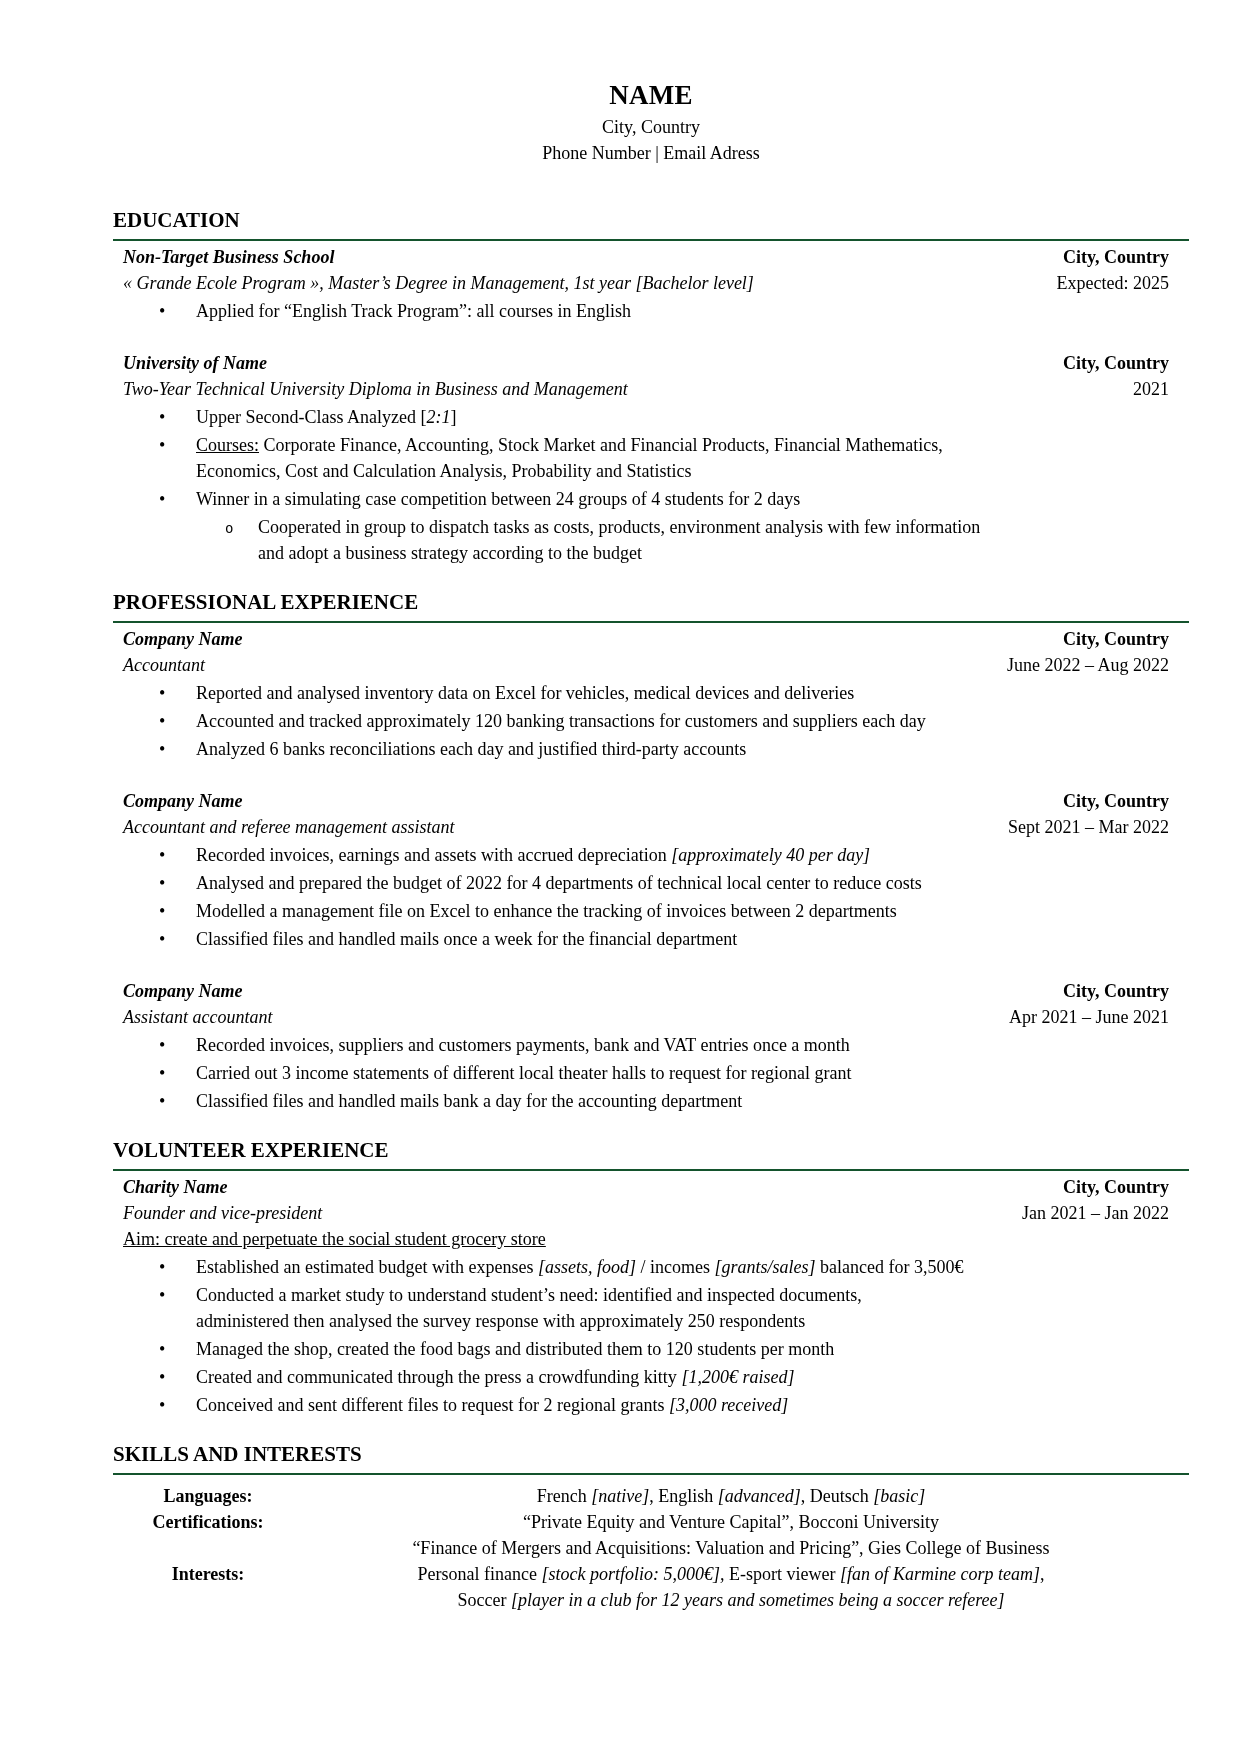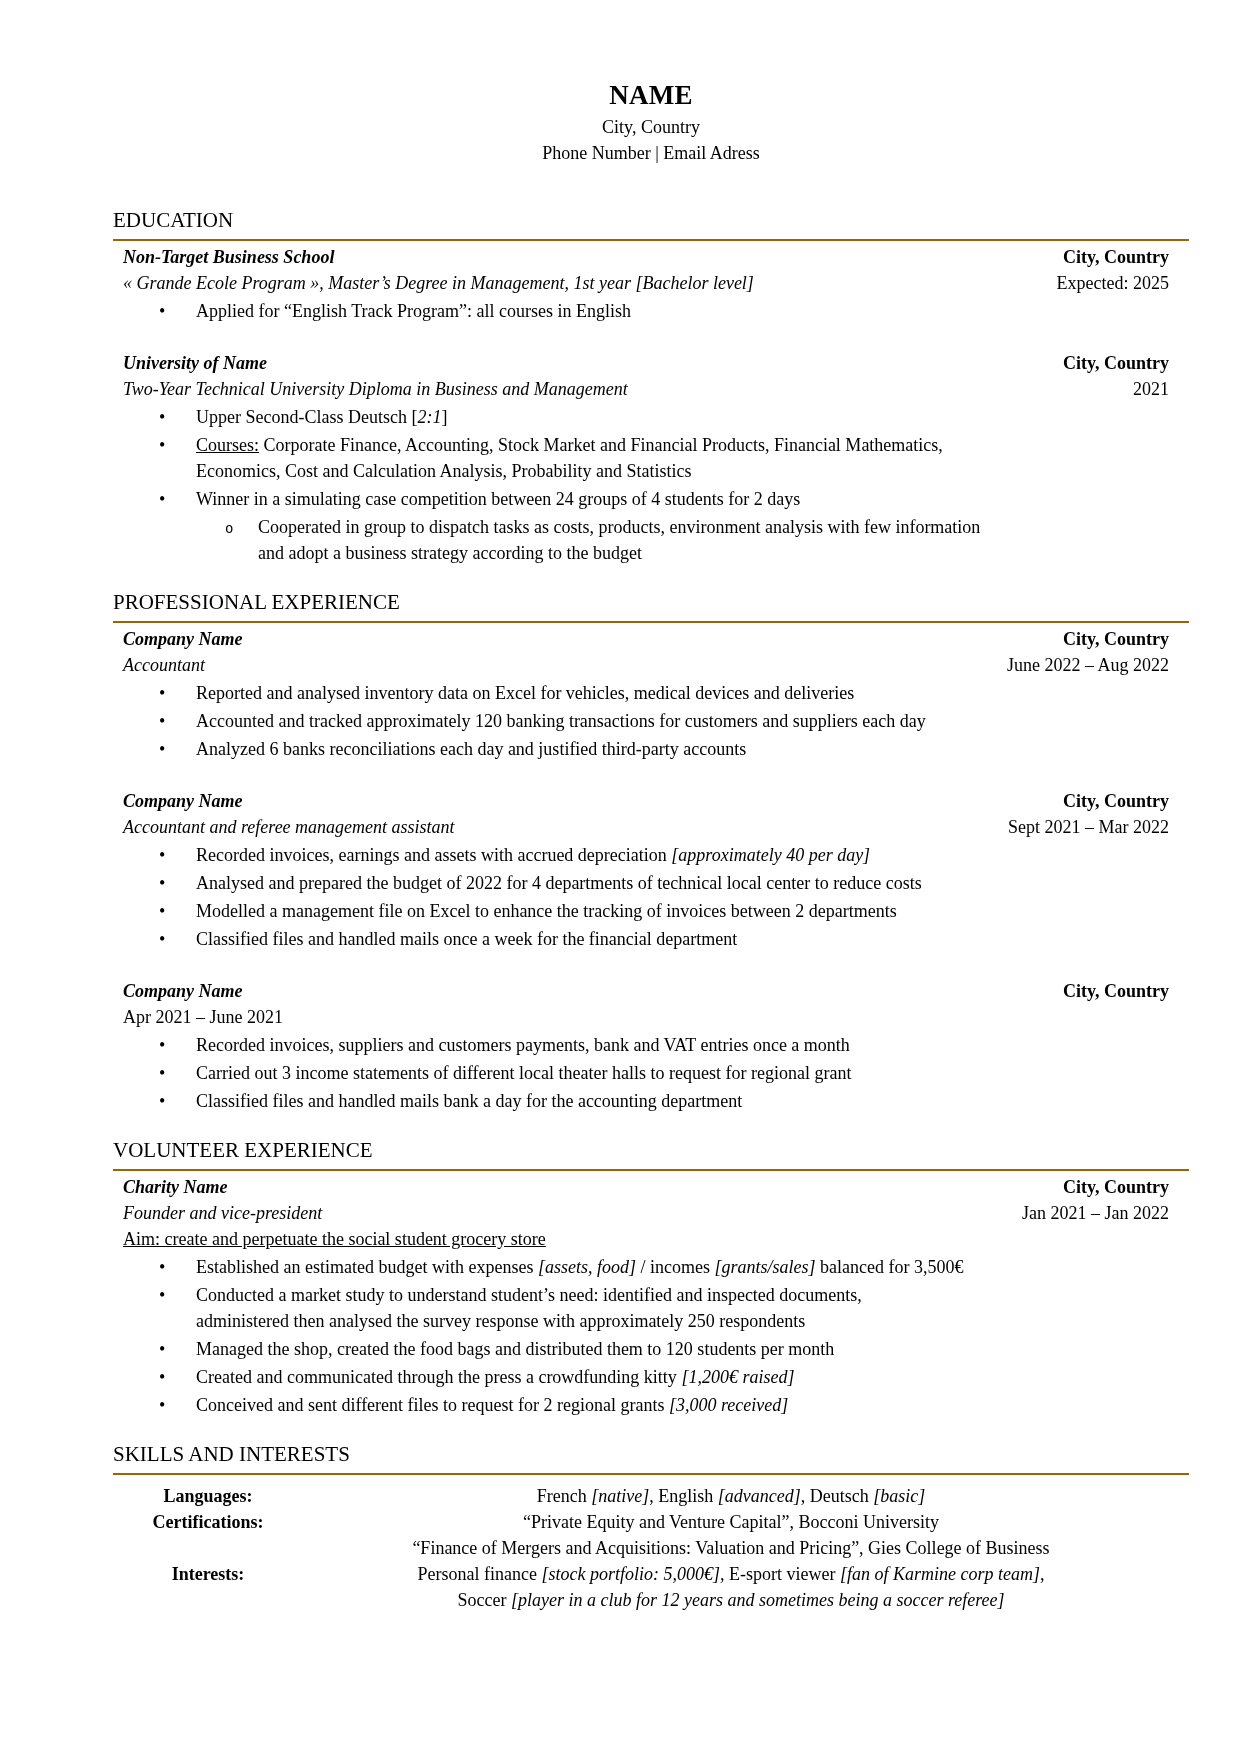--- a/index.html
+++ b/index.html
@@ -11,22 +11,22 @@
     font-size:18px; line-height:26px;
   }
   .page { width:1240px; height:1755px; padding:76px 84px 30px 80px; overflow:hidden;margin-left:33px; }
 
   .header { text-align:center; }
   .name { font-size:27px; font-weight:bold; line-height:38px; letter-spacing:.3px; }
 
   .section { margin-top:22px; }
   .sec-first { margin-top:40px; }
   .sec-title {
-    font-size:21px; font-weight:normal; line-height:28px;
-    padding-bottom:5px; border-bottom:2px solid #a16207;
+    font-size:21px; font-weight:bold; line-height:28px;
+    padding-bottom:5px; border-bottom:2px solid #14532d;
   }
 
   .entry { padding:0 20px 0 10px; margin-top:26px; }
   .sec-body .entry:first-child { margin-top:3px; }
   .row { display:flex; justify-content:space-between; align-items:baseline; }
   .row .left { flex:1 1 auto;font-style:italic; }
   .row .right { flex:0 0 auto; text-align:right; white-space:nowrap; }
   .b { font-weight:bold; }
   .i { font-style:italic; }
   .u { text-decoration:underline; }
@@ -77,21 +77,21 @@
       <div class="entry">
         <div class="row">
           <span class="left b">University of Name</span>
           <span class="right b">City, Country</span>
         </div>
         <div class="row">
           <span class="left i">Two-Year Technical University Diploma in Business and Management</span>
           <span class="right">2021</span>
         </div>
         <ul class="bullets">
-          <li><span>Upper Second-Class Deutsch [</span><span class="seg-i">2:1</span><span>]</span></li>
+          <li><span>Upper Second-Class Analyzed [</span><span class="seg-i">2:1</span><span>]</span></li>
           <li><span class="seg-u">Courses:</span><span> Corporate Finance, Accounting, Stock Market and Financial Products, Financial Mathematics,</span><br><span>Economics, Cost and Calculation Analysis, Probability and Statistics</span></li>
           <li>
             <span><span>Winner in a simulating case competition between 24 groups of 4 students for 2 days</span></span>
             <ul class="bullets sub">
               <li><span>Cooperated in group to dispatch tasks as costs, products, environment analysis with few information</span><br><span>and adopt a business strategy according to the budget</span></li>
             </ul>
           </li>
         </ul>
       </div>
 
@@ -134,20 +134,21 @@
           <li><span>Classified files and handled mails once a week for the financial department</span></li>
         </ul>
       </div>
 
       <div class="entry">
         <div class="row">
           <span class="left b">Company Name</span>
           <span class="right b">City, Country</span>
         </div>
         <div class="row">
+          <span class="left i">Assistant accountant</span>
           <span class="right">Apr 2021 – June 2021</span>
         </div>
         <ul class="bullets">
           <li><span>Recorded invoices, suppliers and customers payments, bank and VAT entries once a month</span></li>
           <li><span>Carried out 3 income statements of different local theater halls to request for regional grant</span></li>
           <li><span>Classified files and handled mails bank a day for the accounting department</span></li>
         </ul>
       </div>
 
     </div>

